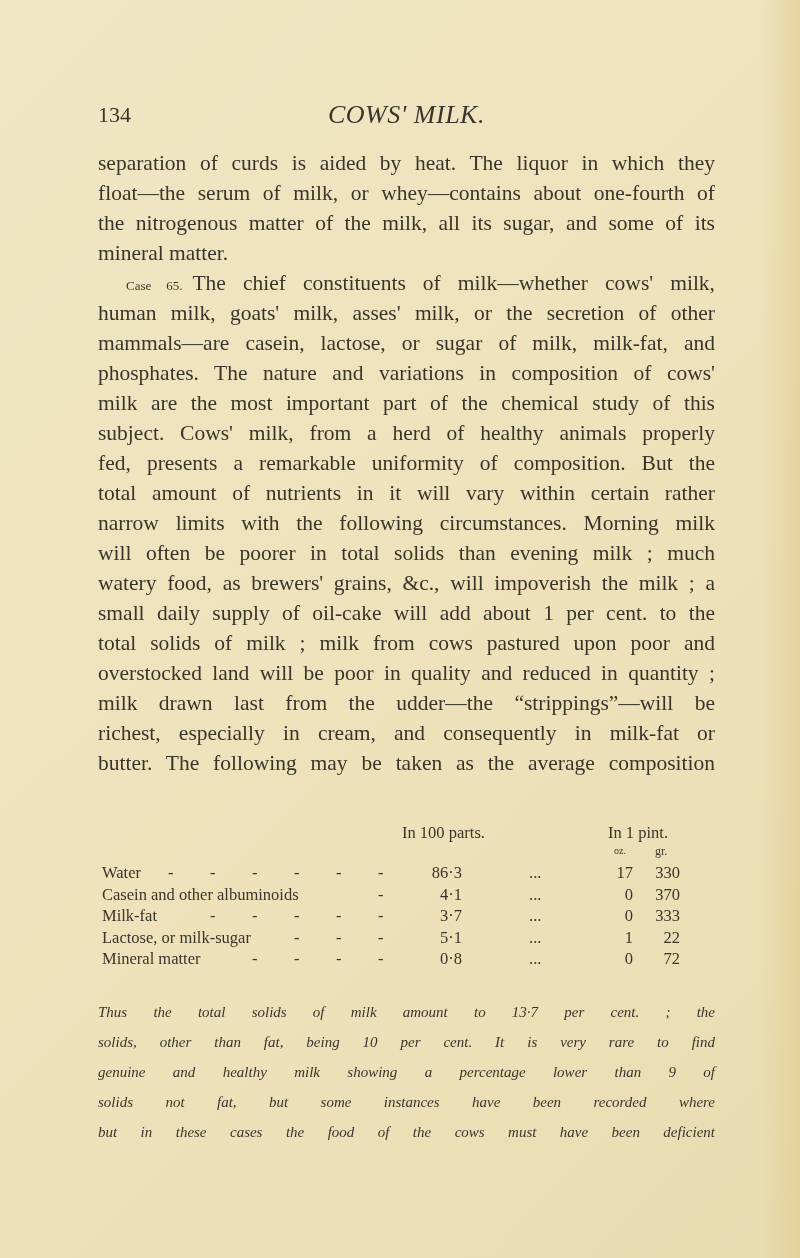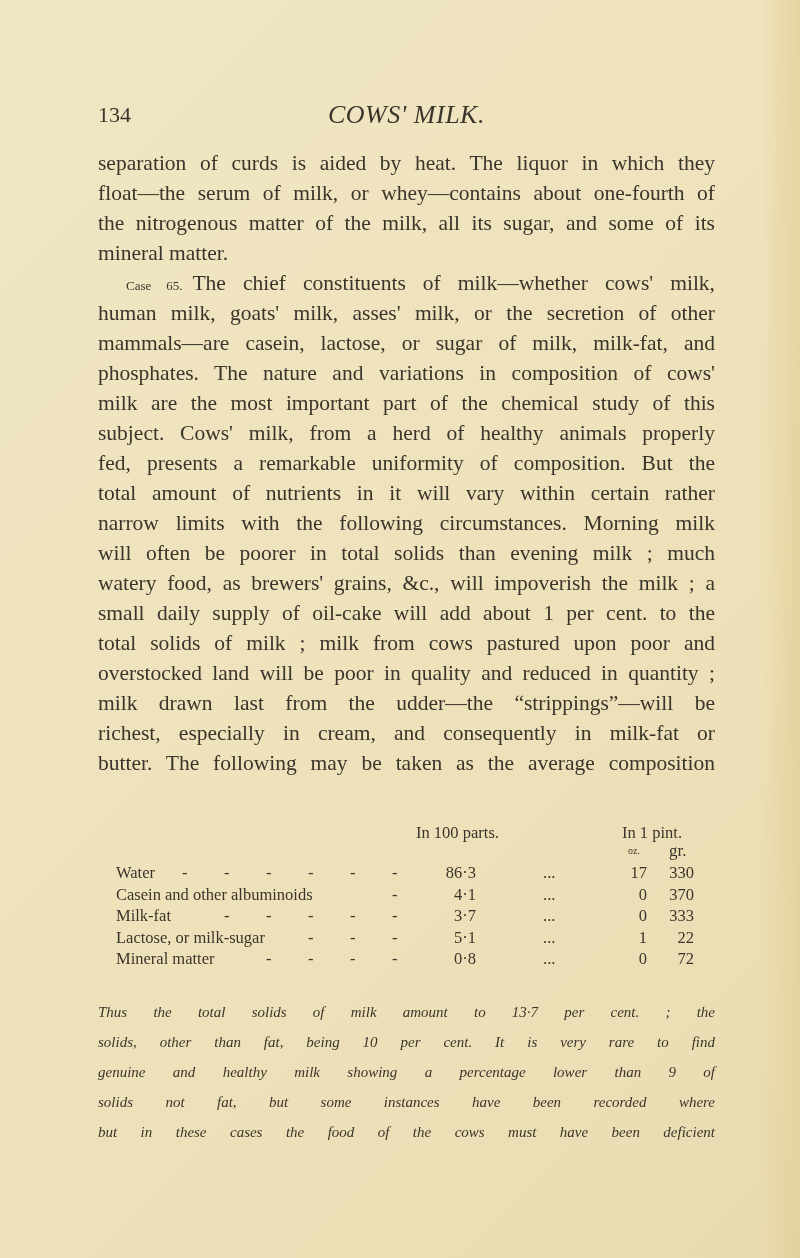--- a/index.html
+++ b/index.html
@@ -25,28 +25,28 @@
     letter-spacing: 0.5px;
   }
   .body-text {
     position: absolute; left: 98px; top: 148px; width: 617px;
     font-size: 21.5px; line-height: 30px;
   }
   .line { display: block; text-align: justify; text-align-last: justify; white-space: nowrap; height: 30px; }
   .line.last { text-align-last: left; }
   .case-note { font-size: 13px; margin-left: 28px; margin-right: 10px; }
   .table {
-    position: absolute; left: 116px; top: 822px; width: 617px;
+    position: absolute; left: 102px; top: 822px; width: 617px;
     font-size: 16.5px; line-height: 22px;
   }
   .thead { position: relative; height: 40px; }
   .th-parts { position: absolute; left: 300px; top: 0; }
   .th-pint { position: absolute; left: 506px; top: 0; }
   .th-oz { position: absolute; left: 512px; top: 18px; font-size: 10px; }
-  .th-gr { position: absolute; left: 553px; top: 18px; font-size: 17px; }
+  .th-gr { position: absolute; left: 553px; top: 18px; font-size: 12px; }
   .trow { position: relative; height: 21.5px; }
   .tlabel { position: absolute; left: 0; top: 0; text-align: right; }
   .tdot { position: absolute; top: 0; }
   .tpct { position: absolute; left: 312px; width: 48px; text-align: right; top: 0; }
   .tell { position: absolute; left: 427px; top: 0; }
   .toz { position: absolute; left: 505px; width: 26px; text-align: right; top: 0; }
   .tgr { position: absolute; left: 540px; width: 38px; text-align: right; top: 0; }
   .body-text2 {
     position: absolute; left: 98px; top: 997px; width: 617px;
     font-size: 15px; line-height: 30px; font-style: italic;

